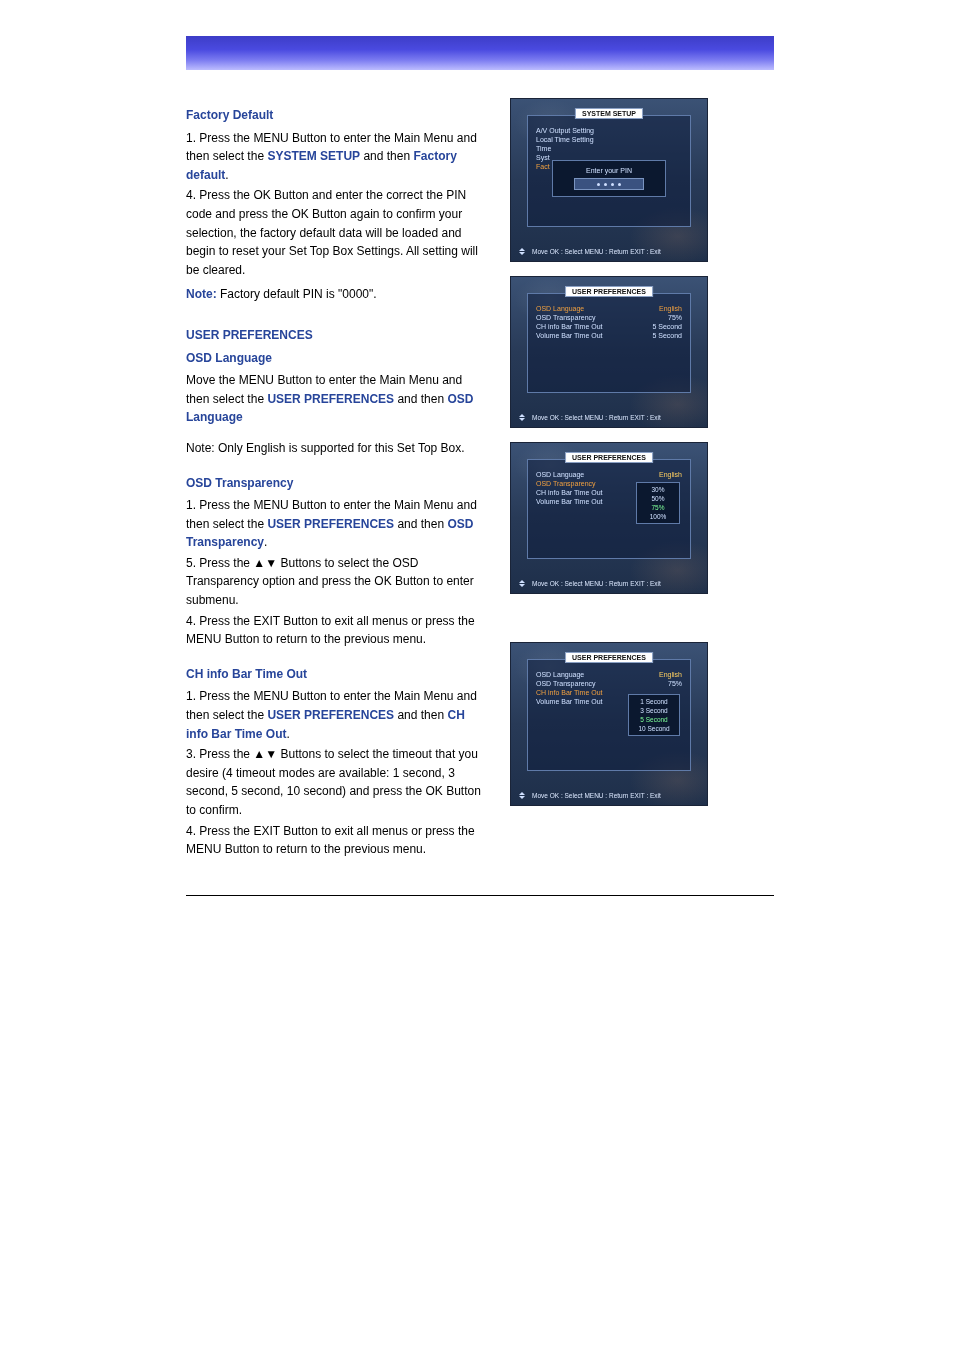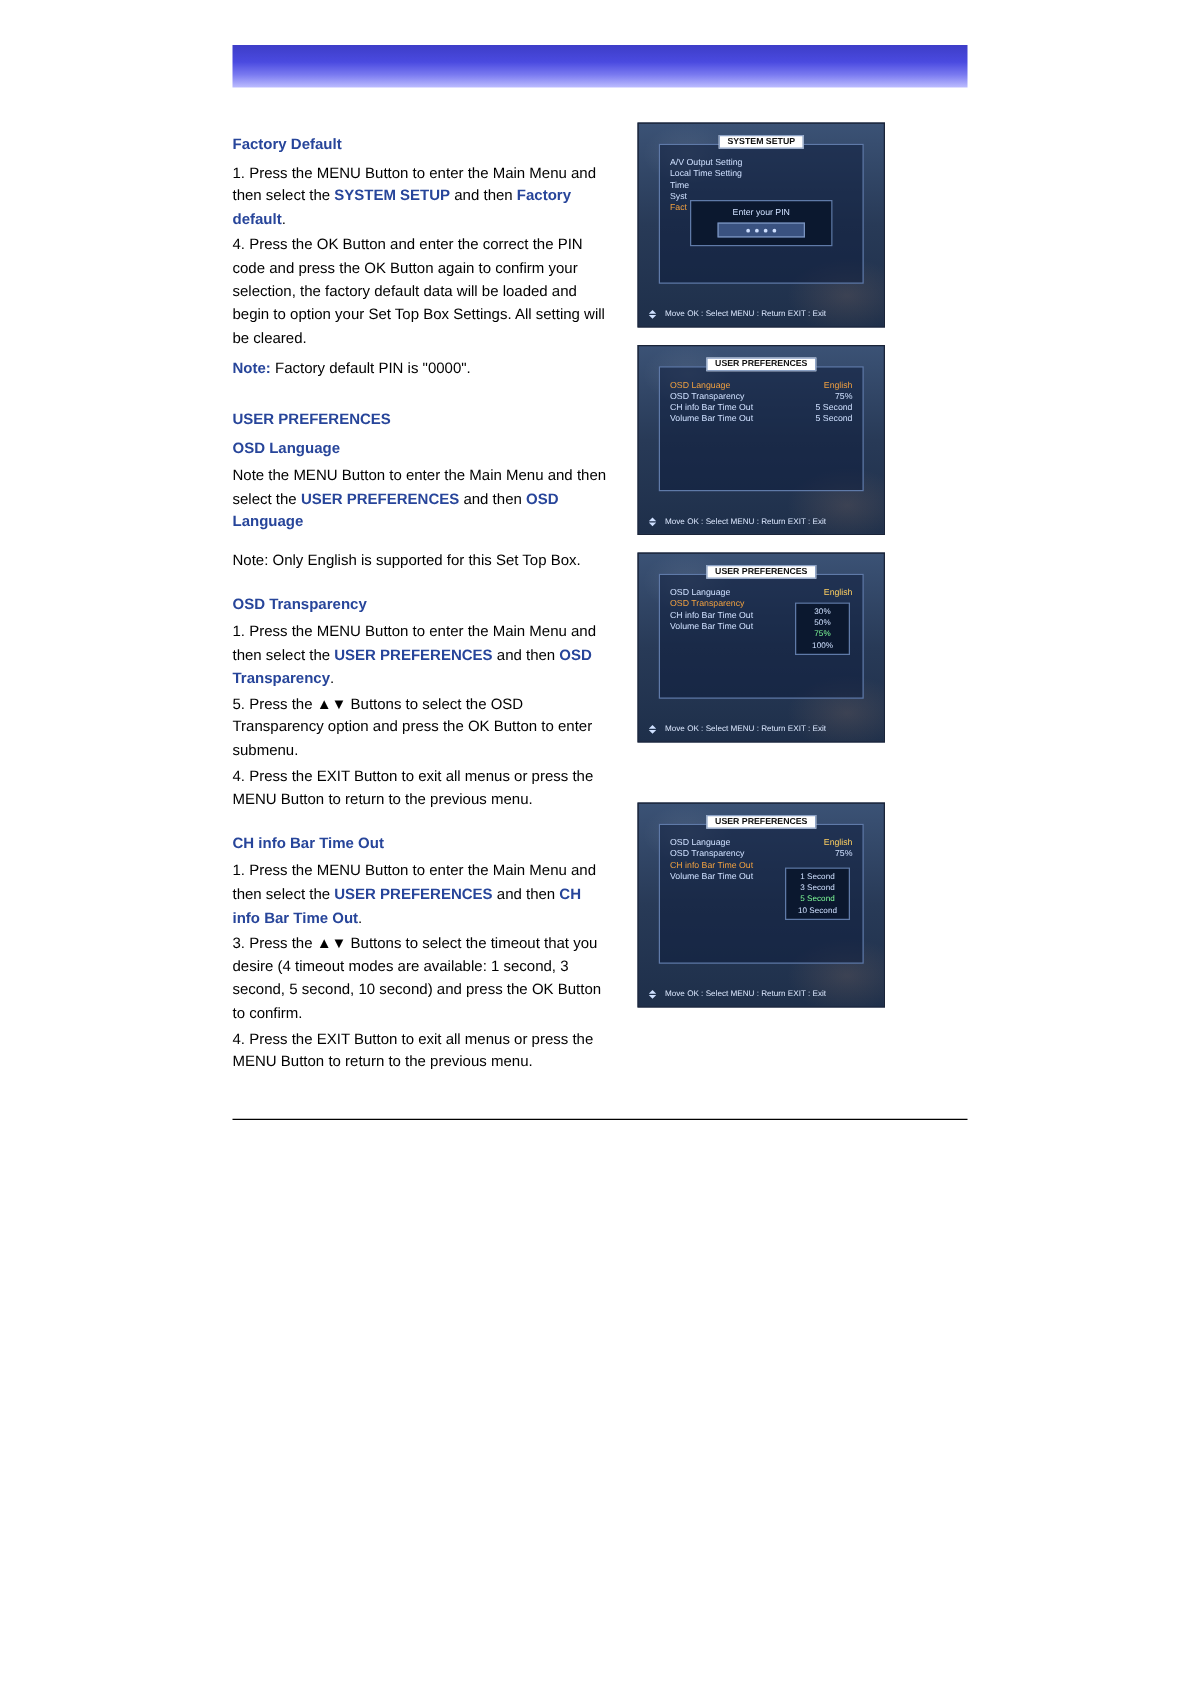--- a/index.html
+++ b/index.html
@@ -46,30 +46,30 @@
 <div class="page">
   <div class="banner"></div>
   <div class="content">
     <div class="textcol">
 
       <div class="sectionhead">Factory Default</div>
       <p class="para">
         <span>1. Press the </span><span class="btnword">MENU</span><span> Button to enter the Main Menu and then select the </span><span class="highlight">SYSTEM SETUP</span><span> and then </span><span class="highlight">Factory default</span><span>.</span>
       </p>
       <p class="para">
-        <span>4. Press the </span><span class="btnword">OK</span><span> Button and enter the correct the PIN code and press the </span><span class="btnword">OK</span><span> Button again to confirm your selection, the factory default data will be loaded and begin to option your Set Top Box Settings. All setting will be cleared.</span>
+        <span>4. Press the </span><span class="btnword">OK</span><span> Button and enter the correct the PIN code and press the </span><span class="btnword">OK</span><span> Button again to confirm your selection, the factory default data will be loaded and begin to reset your Set Top Box Settings. All setting will be cleared.</span>
       </p>
       <p class="note">
         <span class="noteword">Note:</span><span> Factory default PIN is "0000".</span>
       </p>
 
       <div class="sectionhead" style="margin-top:22px">USER PREFERENCES</div>
       <div class="subhead" style="margin-top:4px">OSD Language</div>
       <p class="para">
-        <span>Note the </span><span class="btnword">MENU</span><span> Button to enter the Main Menu and then select the </span><span class="highlight">USER PREFERENCES</span><span> and then </span><span class="highlight">OSD Language</span>
+        <span>Move the </span><span class="btnword">MENU</span><span> Button to enter the Main Menu and then select the </span><span class="highlight">USER PREFERENCES</span><span> and then </span><span class="highlight">OSD Language</span>
       </p>
       <p class="para" style="margin-top:12px">Note: Only English is supported for this Set Top Box.</p>
 
       <div class="subhead">OSD Transparency</div>
       <p class="para">
         <span>1. Press the </span><span class="btnword">MENU</span><span> Button to enter the Main Menu and then select the </span><span class="highlight">USER PREFERENCES</span><span> and then </span><span class="highlight">OSD Transparency</span><span>.</span>
       </p>
       <p class="para">
         <span>5. Press the ▲▼ Buttons to select the OSD Transparency option and press the </span><span class="btnword">OK</span><span> Button to enter submenu.</span>
       </p>

